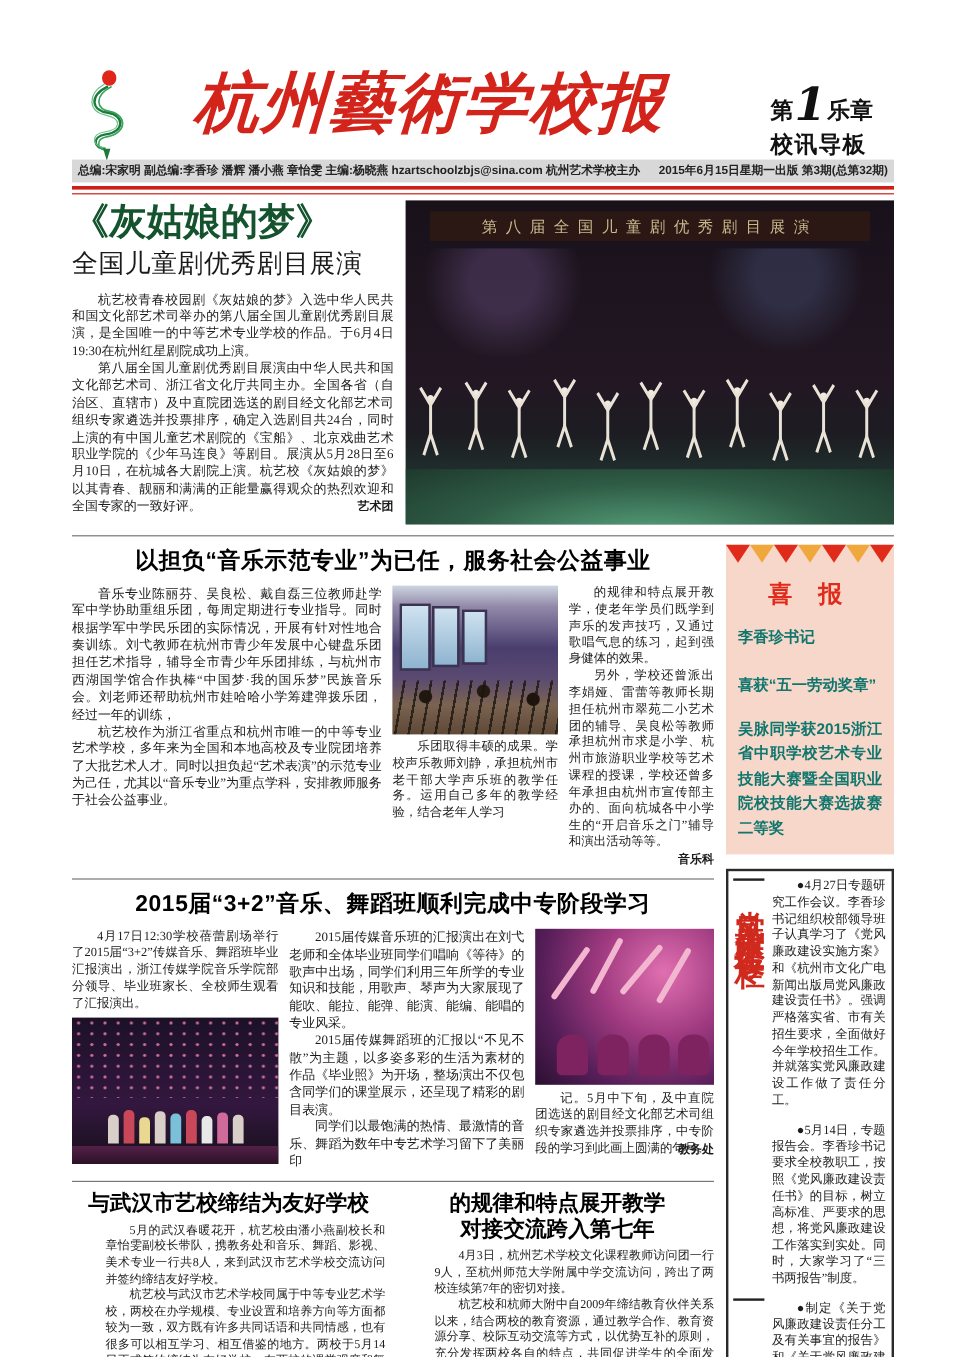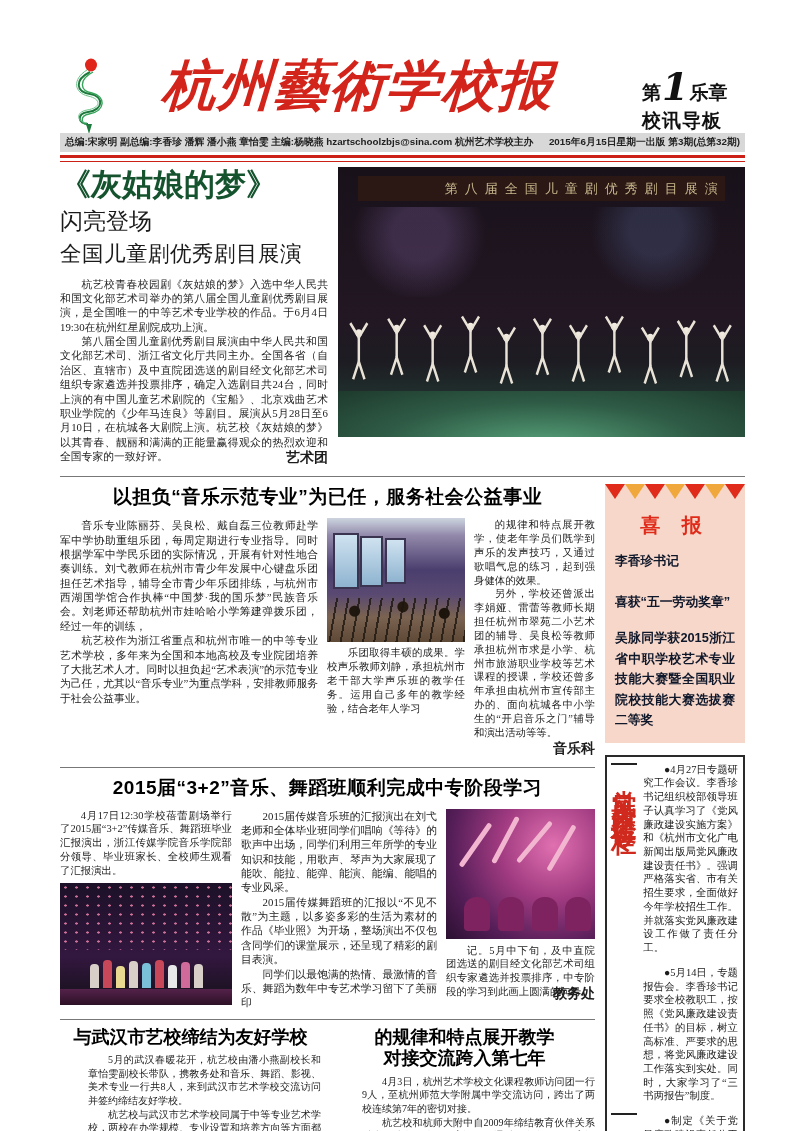--- a/index.html
+++ b/index.html
@@ -23,36 +23,36 @@
   .mast-bar{
     position:absolute;left:60px;top:133px;width:685px;height:19px;background:var(--bar_gray,#d8d8d8);
     display:flex;justify-content:space-between;align-items:center;box-sizing:border-box;padding:0 5px;
     font-family:"Liberation Sans","DejaVu Sans",sans-serif;font-size:9.8px;font-weight:bold;color:#222;white-space:nowrap;
   }
   .red-rule{position:absolute;left:60px;top:155px;width:685px;height:3px;
     border-top:3px solid var(--rule_red,#cc1f15);border-bottom:1px solid var(--rule_red,#cc1f15);}
   
   .body-area{position:absolute;left:60px;top:167px;width:685px;}
   p.body-text{margin:0;text-indent:2em;font-size:10.8px;line-height:1.33;text-align:justify;}
-  .byline{font-weight:bold;text-align:right;font-size:14px;font-family:"Liberation Sans",sans-serif;}
+  .byline{font-weight:bold;text-align:right;font-size:10px;font-family:"Liberation Sans",sans-serif;}
   .byline.neg{margin-top:-14px;}
   .divider{border-top:1px solid #777;margin:9px 0 7px 0;}
   h2.sec-head{margin:0 0 8px 0;text-align:center;font-family:"Liberation Sans","DejaVu Sans",sans-serif;
     font-size:19px;letter-spacing:.5px;color:#000;}
   h3.sec-head{margin:0 0 5px 0;text-align:center;font-family:"Liberation Sans","DejaVu Sans",sans-serif;
     font-size:18px;line-height:1.2;color:#000;}
   
   .s1{display:flex;gap:10px;}
   .s1-left{width:268px;flex:none;}
   .s1 h1{margin:0;font-family:"Liberation Sans","DejaVu Sans",sans-serif;font-size:31px;line-height:1.15;color:#14532d;}
   .sub1,.sub2{font-family:"Liberation Sans","DejaVu Sans",sans-serif;font-weight:500;color:#1a1a1a;}
   .sub1{font-size:23px;margin-top:3px;}
   .sub2{font-size:21.5px;letter-spacing:.5px;margin:2px 0 9px 0;}
   .s1-photo{flex:1;height:270px;position:relative;background:linear-gradient(180deg,#18111a 0%,#221723 55%,#1d1c22 72%,#24473a 100%);overflow:hidden;}
-  .photo-banner{position:absolute;top:9px;left:5%;width:90%;height:25px;line-height:25px;text-align:right;
+  .photo-banner{position:absolute;top:9px;left:5%;width:90%;height:25px;line-height:25px;text-align:center;
     background:#2b1714;color:#c9b98e;font-size:13px;letter-spacing:7px;font-family:"Liberation Serif",serif;white-space:nowrap;overflow:hidden;}
   .performers{position:absolute;left:0;bottom:38px;width:100%;height:110px;}
   .stage-floor{position:absolute;bottom:0;left:0;width:100%;height:46px;
     background:radial-gradient(ellipse at 50% 120%,#57a37b 0%,#2f5c46 55%,#1e3a2d 100%);}
   .spotlights{position:absolute;top:40px;left:0;width:100%;height:90px;
     background:radial-gradient(circle at 20% 30%,rgba(160,120,200,.25) 0 8%,transparent 20%),
                radial-gradient(circle at 78% 25%,rgba(120,150,220,.2) 0 8%,transparent 20%);}
   
   .columns-wrap{display:flex;gap:10px;align-items:flex-start;}
   .main-col{width:535px;flex:none;}
@@ -94,21 +94,21 @@
   
   .c-s4{width:261px;flex:none;}
   .c-s4 p{font-size:10px;line-height:1.36;margin-left:28px;}
   
   .xibao{background:var(--xibao_bg,#f7d7c9);position:relative;padding:20px 10px 12px 10px;box-sizing:border-box;}
   .bunting{position:absolute;top:0;left:0;width:100%;display:flex;justify-content:space-between;}
   .bunting i{display:block;width:0;height:0;border-left:10px solid transparent;border-right:10px solid transparent;border-top:15px solid var(--xibao_red,#e02b1a);}
   .bunting i.y{border-top-color:#f0a73c;}
   .xibao-title{text-align:center;color:var(--xibao_red,#e02b1a);font-family:"Liberation Sans",sans-serif;
     font-weight:bold;font-size:20px;letter-spacing:8px;margin:8px 0 12px 0;}
-  .xibao-item{font-family:"Liberation Sans","DejaVu Sans",sans-serif;font-weight:bold;color:#0f172a;
+  .xibao-item{font-family:"Liberation Sans","DejaVu Sans",sans-serif;font-weight:bold;color:#0f766e;
     font-size:12.8px;line-height:1.6;text-align:justify;}
   .xibao-item + .xibao-item{margin-top:20px;}
   .xibao-item.gap{margin-top:16px;}
   .party{margin-top:12px;border:2px solid #2a2a2a;display:flex;box-sizing:border-box;padding:6px 5px 8px 4px;}
   .party-title{writing-mode:vertical-rl;text-orientation:upright;color:var(--party_red,#d02a1e);
     font-family:"Liberation Sans","DejaVu Sans",sans-serif;font-weight:bold;font-size:25px;letter-spacing:6px;
     line-height:1.05;border-top:2px solid #222;border-bottom:2px solid #222;padding:4px 0;height:340px;flex:none;}
   .party-body{flex:1;padding-left:6px;}
   .party-body p{margin:0 0 11px 0;text-indent:2em;font-size:10.4px;line-height:1.32;text-align:justify;}
 </style>
@@ -137,21 +137,20 @@
     <span>总编:宋家明 副总编:李香珍 潘辉 潘小燕 章怡雯 主编:杨晓燕 hzartschoolzbjs@sina.com 杭州艺术学校主办</span>
     <span>2015年6月15日星期一出版 第3期(总第32期)</span>
   </div>
   <div class="red-rule"></div>
 
   <div class="body-area">
 
     <section class="s1">
       <div class="s1-left">
         <h1>《灰姑娘的梦》</h1>
-        <div class="sub1">闪亮登场</div>
         <div class="sub2">全国儿童剧优秀剧目展演</div>
         <p class="body-text">杭艺校青春校园剧《灰姑娘的梦》入选中华人民共和国文化部艺术司举办的第八届全国儿童剧优秀剧目展演，是全国唯一的中等艺术专业学校的作品。于6月4日19:30在杭州红星剧院成功上演。</p>
         <p class="body-text">第八届全国儿童剧优秀剧目展演由中华人民共和国文化部艺术司、浙江省文化厅共同主办。全国各省（自治区、直辖市）及中直院团选送的剧目经文化部艺术司组织专家遴选并投票排序，确定入选剧目共24台，同时上演的有中国儿童艺术剧院的《宝船》、北京戏曲艺术职业学院的《少年马连良》等剧目。展演从5月28日至6月10日，在杭城各大剧院上演。杭艺校《灰姑娘的梦》以其青春、靓丽和满满的正能量赢得观众的热烈欢迎和全国专家的一致好评。</p>
         <div class="byline neg">艺术团</div>
       </div>
       <div class="s1-photo">
         <div class="spotlights"></div>
         <div class="photo-banner">第八届全国儿童剧优秀剧目展演</div>
         <svg class="performers" viewBox="0 0 430 100" preserveAspectRatio="none">
           <defs>

